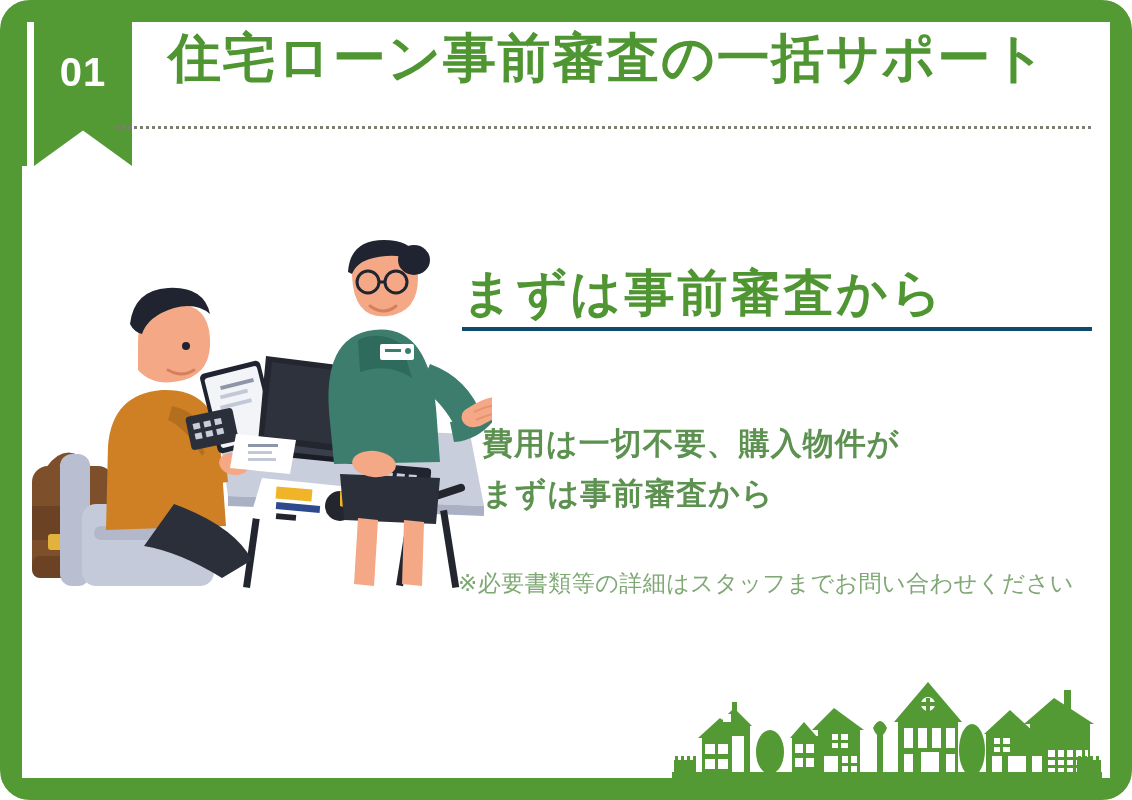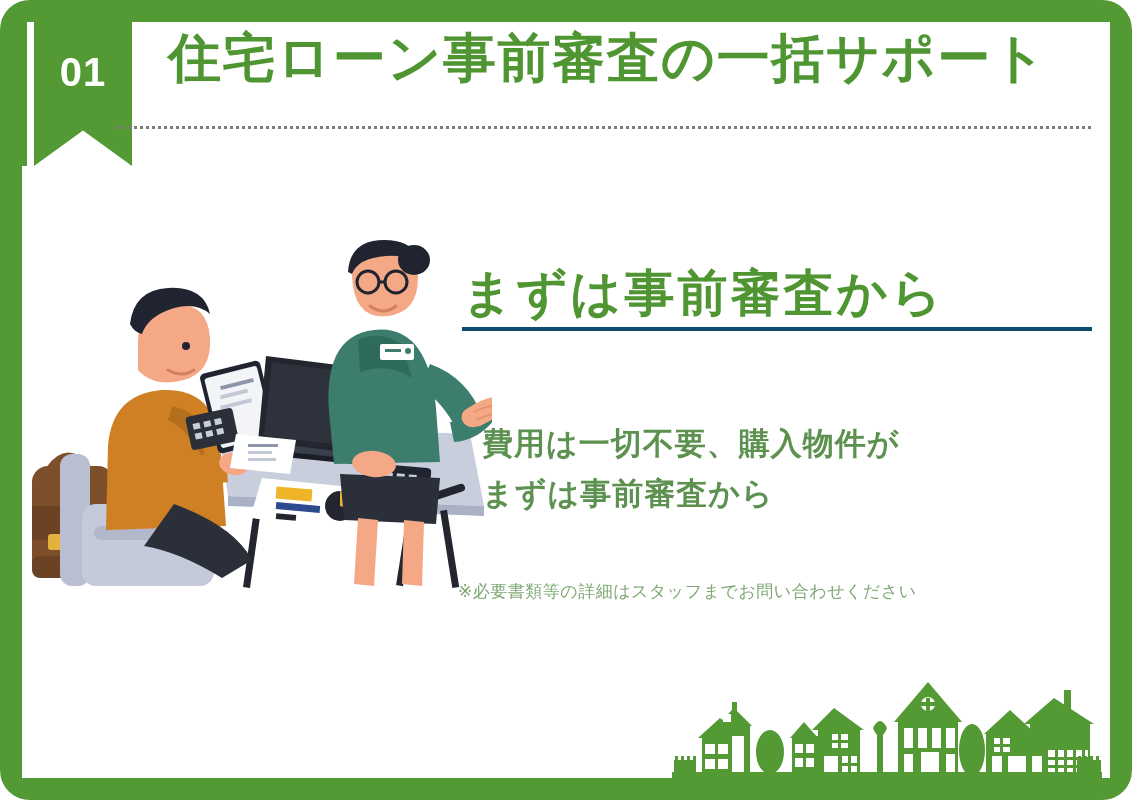--- a/index.html
+++ b/index.html
@@ -109,23 +109,23 @@
     color: #5c9150;
     font-size: 31px;
     font-weight: bold;
     letter-spacing: 1px;
     line-height: 1.62;
     white-space: nowrap;
   }
   .note {
     position: absolute;
     left: 458px;
-    top: 580px;
+    top: 568px;
     color: #7fa874;
-    font-size: 17px;
+    font-size: 23px;
     letter-spacing: 0.5px;
     white-space: nowrap;
   }
 
   
   .illustration {
     position: absolute;
     left: 22px;
     top: 238px;
     width: 470px;

